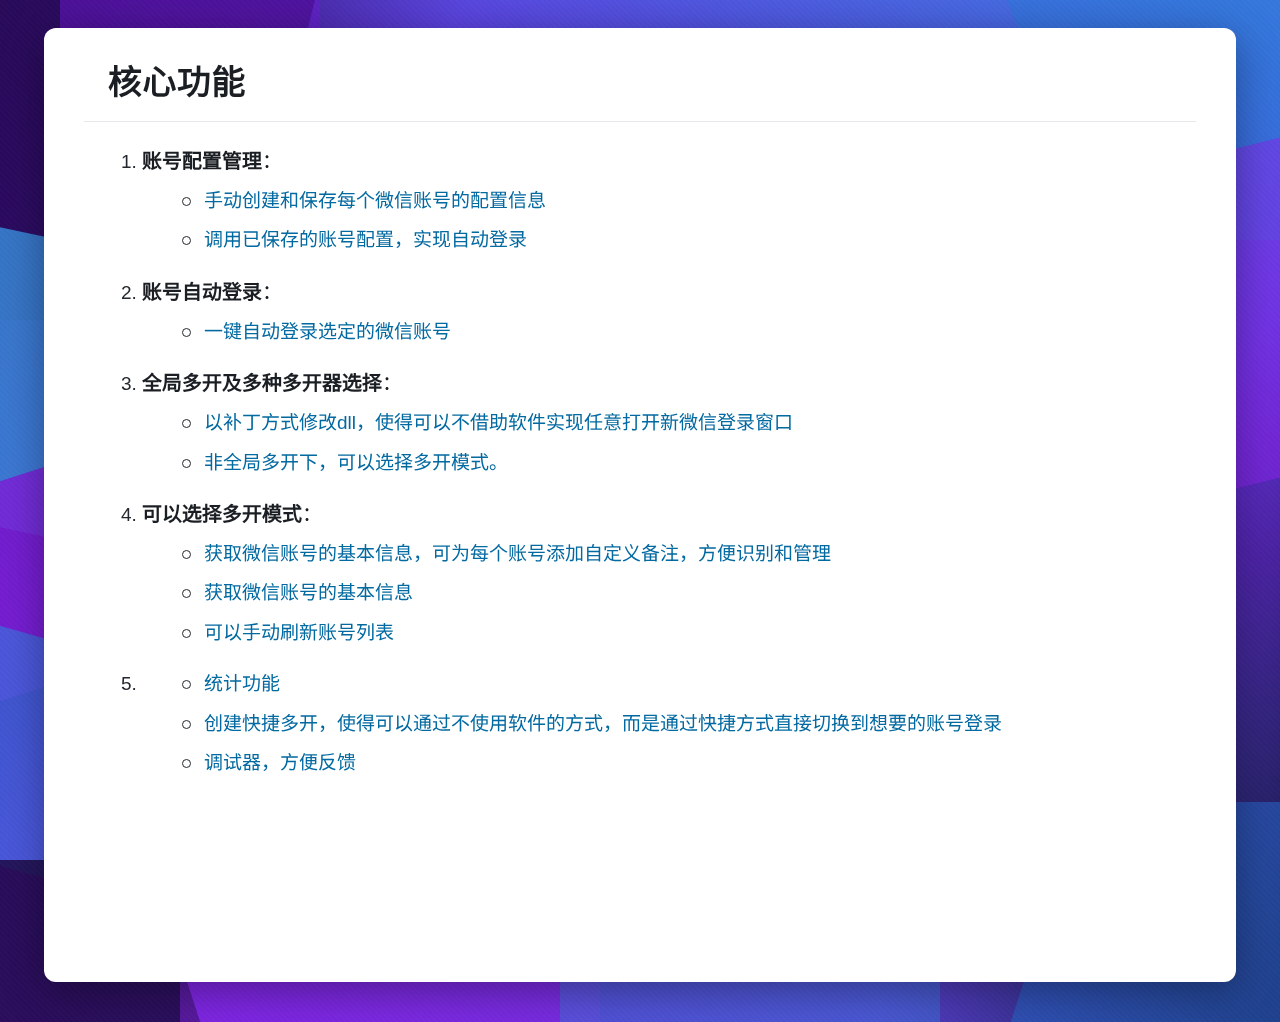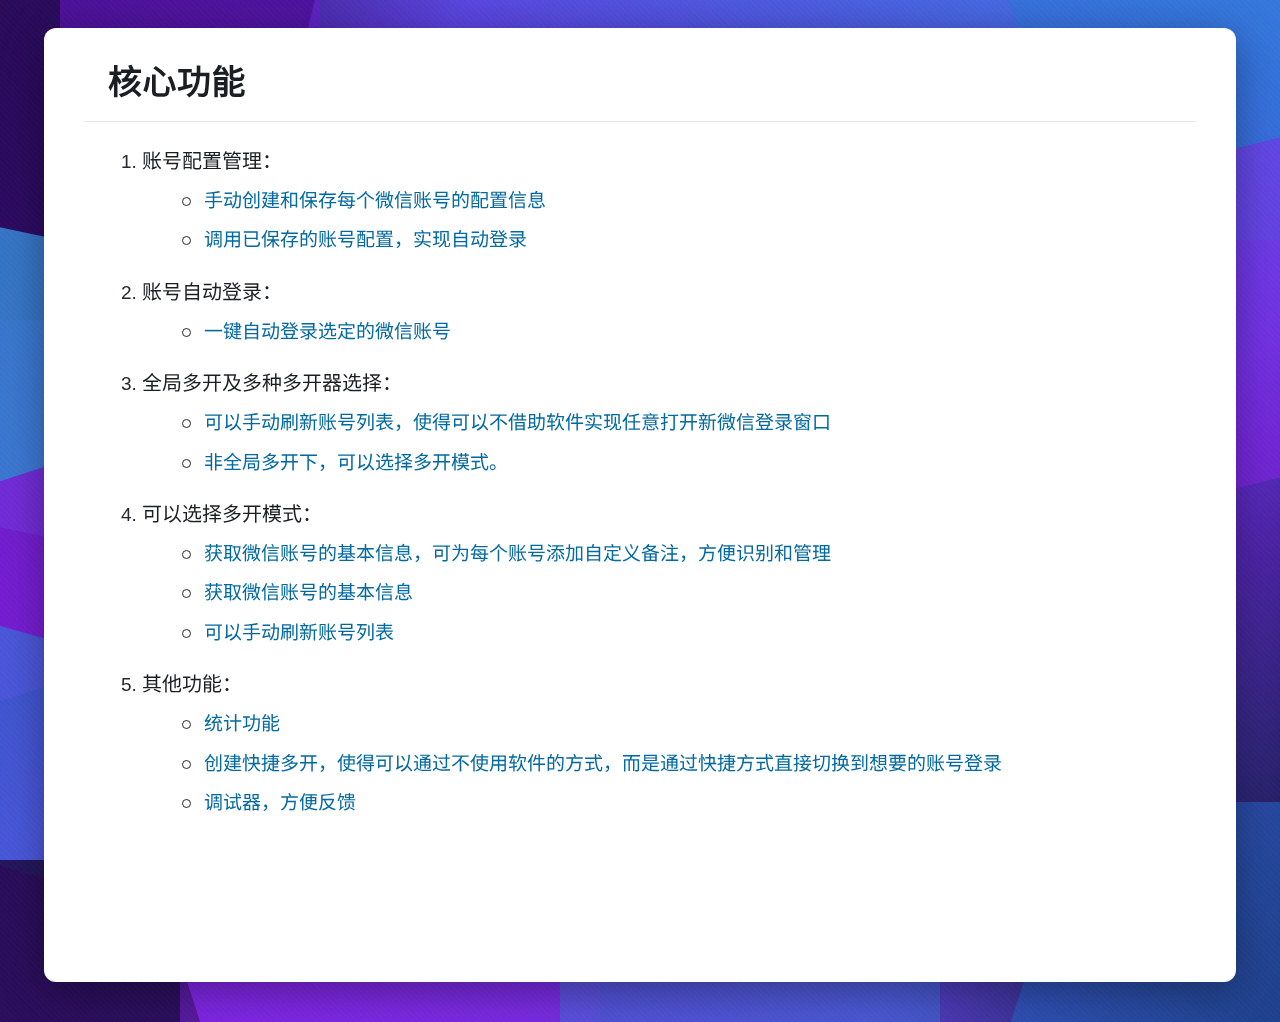--- a/index.html
+++ b/index.html
@@ -88,21 +88,21 @@
     line-height: 1.5;
   }
   ol.features > li::marker {
     color: #24292f;
     font-size: 19px;
   }
   .feat-head {
     font-size: 20px;
     color: #1b1f24;
   }
-  .feat-head b { font-weight: 400; }
+  .feat-head b { font-weight: 700; }
   .feat-head .colon { font-weight: 400; }
 
   ul.subs {
     list-style: none;
     margin: 10px 0 22px 0;
     padding-left: 38px;
   }
   ul.subs > li {
     position: relative;
     font-size: 19px;
@@ -156,34 +156,33 @@
           </li>
           <li>
             <div class="feat-head"><b>账号自动登录</b><span class="colon">：</span></div>
             <ul class="subs">
               <li>一键自动登录选定的微信账号</li>
             </ul>
           </li>
           <li>
             <div class="feat-head"><b>全局多开及多种多开器选择</b><span class="colon">：</span></div>
             <ul class="subs">
-              <li>可以手动刷新账号列表，使得可以不借助软件实现任意打开新微信登录窗口</li>
+              <li>以补丁方式修改dll，使得可以不借助软件实现任意打开新微信登录窗口</li>
               <li>非全局多开下，可以选择多开模式。</li>
             </ul>
           </li>
           <li>
             <div class="feat-head"><b>可以选择多开模式</b><span class="colon">：</span></div>
             <ul class="subs">
               <li>获取微信账号的基本信息，可为每个账号添加自定义备注，方便识别和管理</li>
               <li>获取微信账号的基本信息</li>
               <li>可以手动刷新账号列表</li>
             </ul>
           </li>
           <li>
-            <div class="feat-head"><b>其他功能</b><span class="colon">：</span></div>
             <ul class="subs">
               <li>统计功能</li>
               <li>创建快捷多开，使得可以通过不使用软件的方式，而是通过快捷方式直接切换到想要的账号登录</li>
               <li>调试器，方便反馈</li>
             </ul>
           </li>
         </ol>
     </div>
   </div>
 </div>

